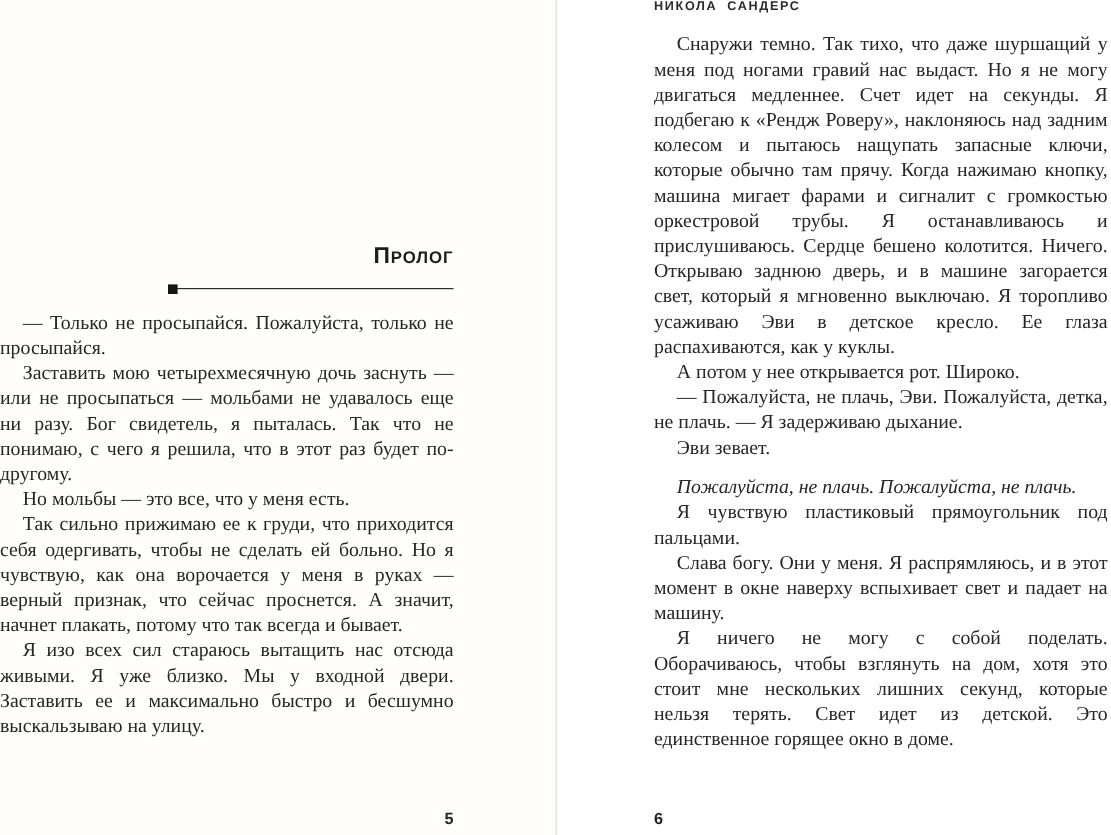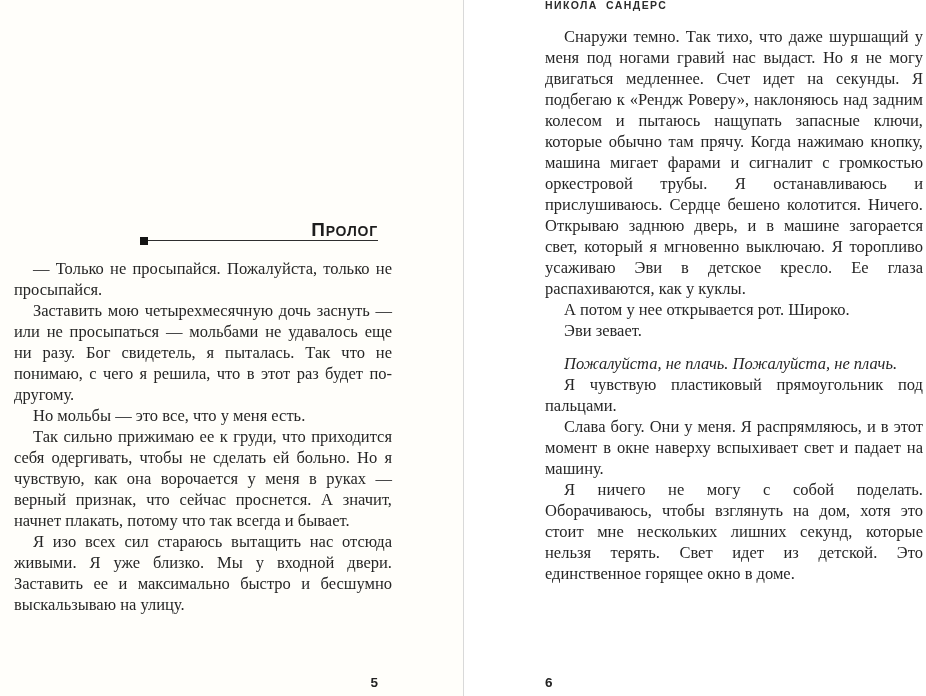--- a/index.html
+++ b/index.html
@@ -36,21 +36,20 @@
     position: absolute;
     top: 203px;
     left: 0;
     width: 378px;
     text-align: right;
     font-family: "Liberation Sans", sans-serif;
     font-weight: bold;
     color: #1d1d1d;
     letter-spacing: 0.8px;
     line-height: 22px;
-    margin-top: 16px;
   }
   .chapter-head .lead { font-size: 19px; }
   .chapter-head .rest { font-size: 14px; }
   .chapter-rule {
     position: absolute;
     top: 240px;
     left: 140px;
     width: 238px;
     height: 1px;
     background: #2e2e2e;
@@ -75,21 +74,21 @@
     letter-spacing: 1.4px;
     word-spacing: 4px;
     color: #2b2b2b;
     line-height: 11px;
     text-align: right;
   }
 
   
   .body-text {
     position: absolute;
-    left: 14px;
+    left: 0;
     width: 378px;
     font-size: 16.5px;
     line-height: 21px;
     color: #262626;
     text-align: justify;
   }
   .page-left  .body-text { top: 258px; }
   .page-right .body-text { top: 26px; left: 81px; }
   .para {
     margin: 0;
@@ -132,20 +131,21 @@
     <div class="page-num">5</div>
   </section>
 
   <div class="gutter-divider"></div>
 
   <section class="page page-right">
     <div class="running-head">НИКОЛА САНДЕРС</div>
     <div class="body-text" id="right-paragraphs">
         <p class="para">Снаружи темно. Так тихо, что даже шуршащий у меня под ногами гравий нас выдаст. Но я не могу двигаться медленнее. Счет идет на секунды. Я подбегаю к «Рендж Роверу», наклоняюсь над задним колесом и пытаюсь нащупать запасные ключи, которые обычно там прячу. Когда нажимаю кнопку, машина мигает фарами и сигналит с громкостью оркестровой трубы. Я останавливаюсь и прислушиваюсь. Сердце бешено колотится. Ничего. Открываю заднюю дверь, и в машине загорается свет, который я мгновенно выключаю. Я торопливо усаживаю Эви в детское кресло. Ее глаза распахиваются, как у куклы.</p>
         <p class="para">А потом у нее открывается рот. Широко.</p>
+        <p class="para">— Пожалуйста, не плачь, Эви. Пожалуйста, детка, не плачь. — Я задерживаю дыхание.</p>
         <p class="para">Эви зевает.</p>
         <p class="para italic">Пожалуйста, не плачь. Пожалуйста, не плачь.</p>
         <p class="para">Я чувствую пластиковый прямоугольник под пальцами.</p>
         <p class="para">Слава богу. Они у меня. Я распрямляюсь, и в этот момент в окне наверху вспыхивает свет и падает на машину.</p>
         <p class="para">Я ничего не могу с собой поделать. Оборачиваюсь, чтобы взглянуть на дом, хотя это стоит мне нескольких лишних секунд, которые нельзя терять. Свет идет из детской. Это единственное горящее окно в доме.</p>
       </div>
     <div class="page-num">6</div>
   </section>
 
 </div>

